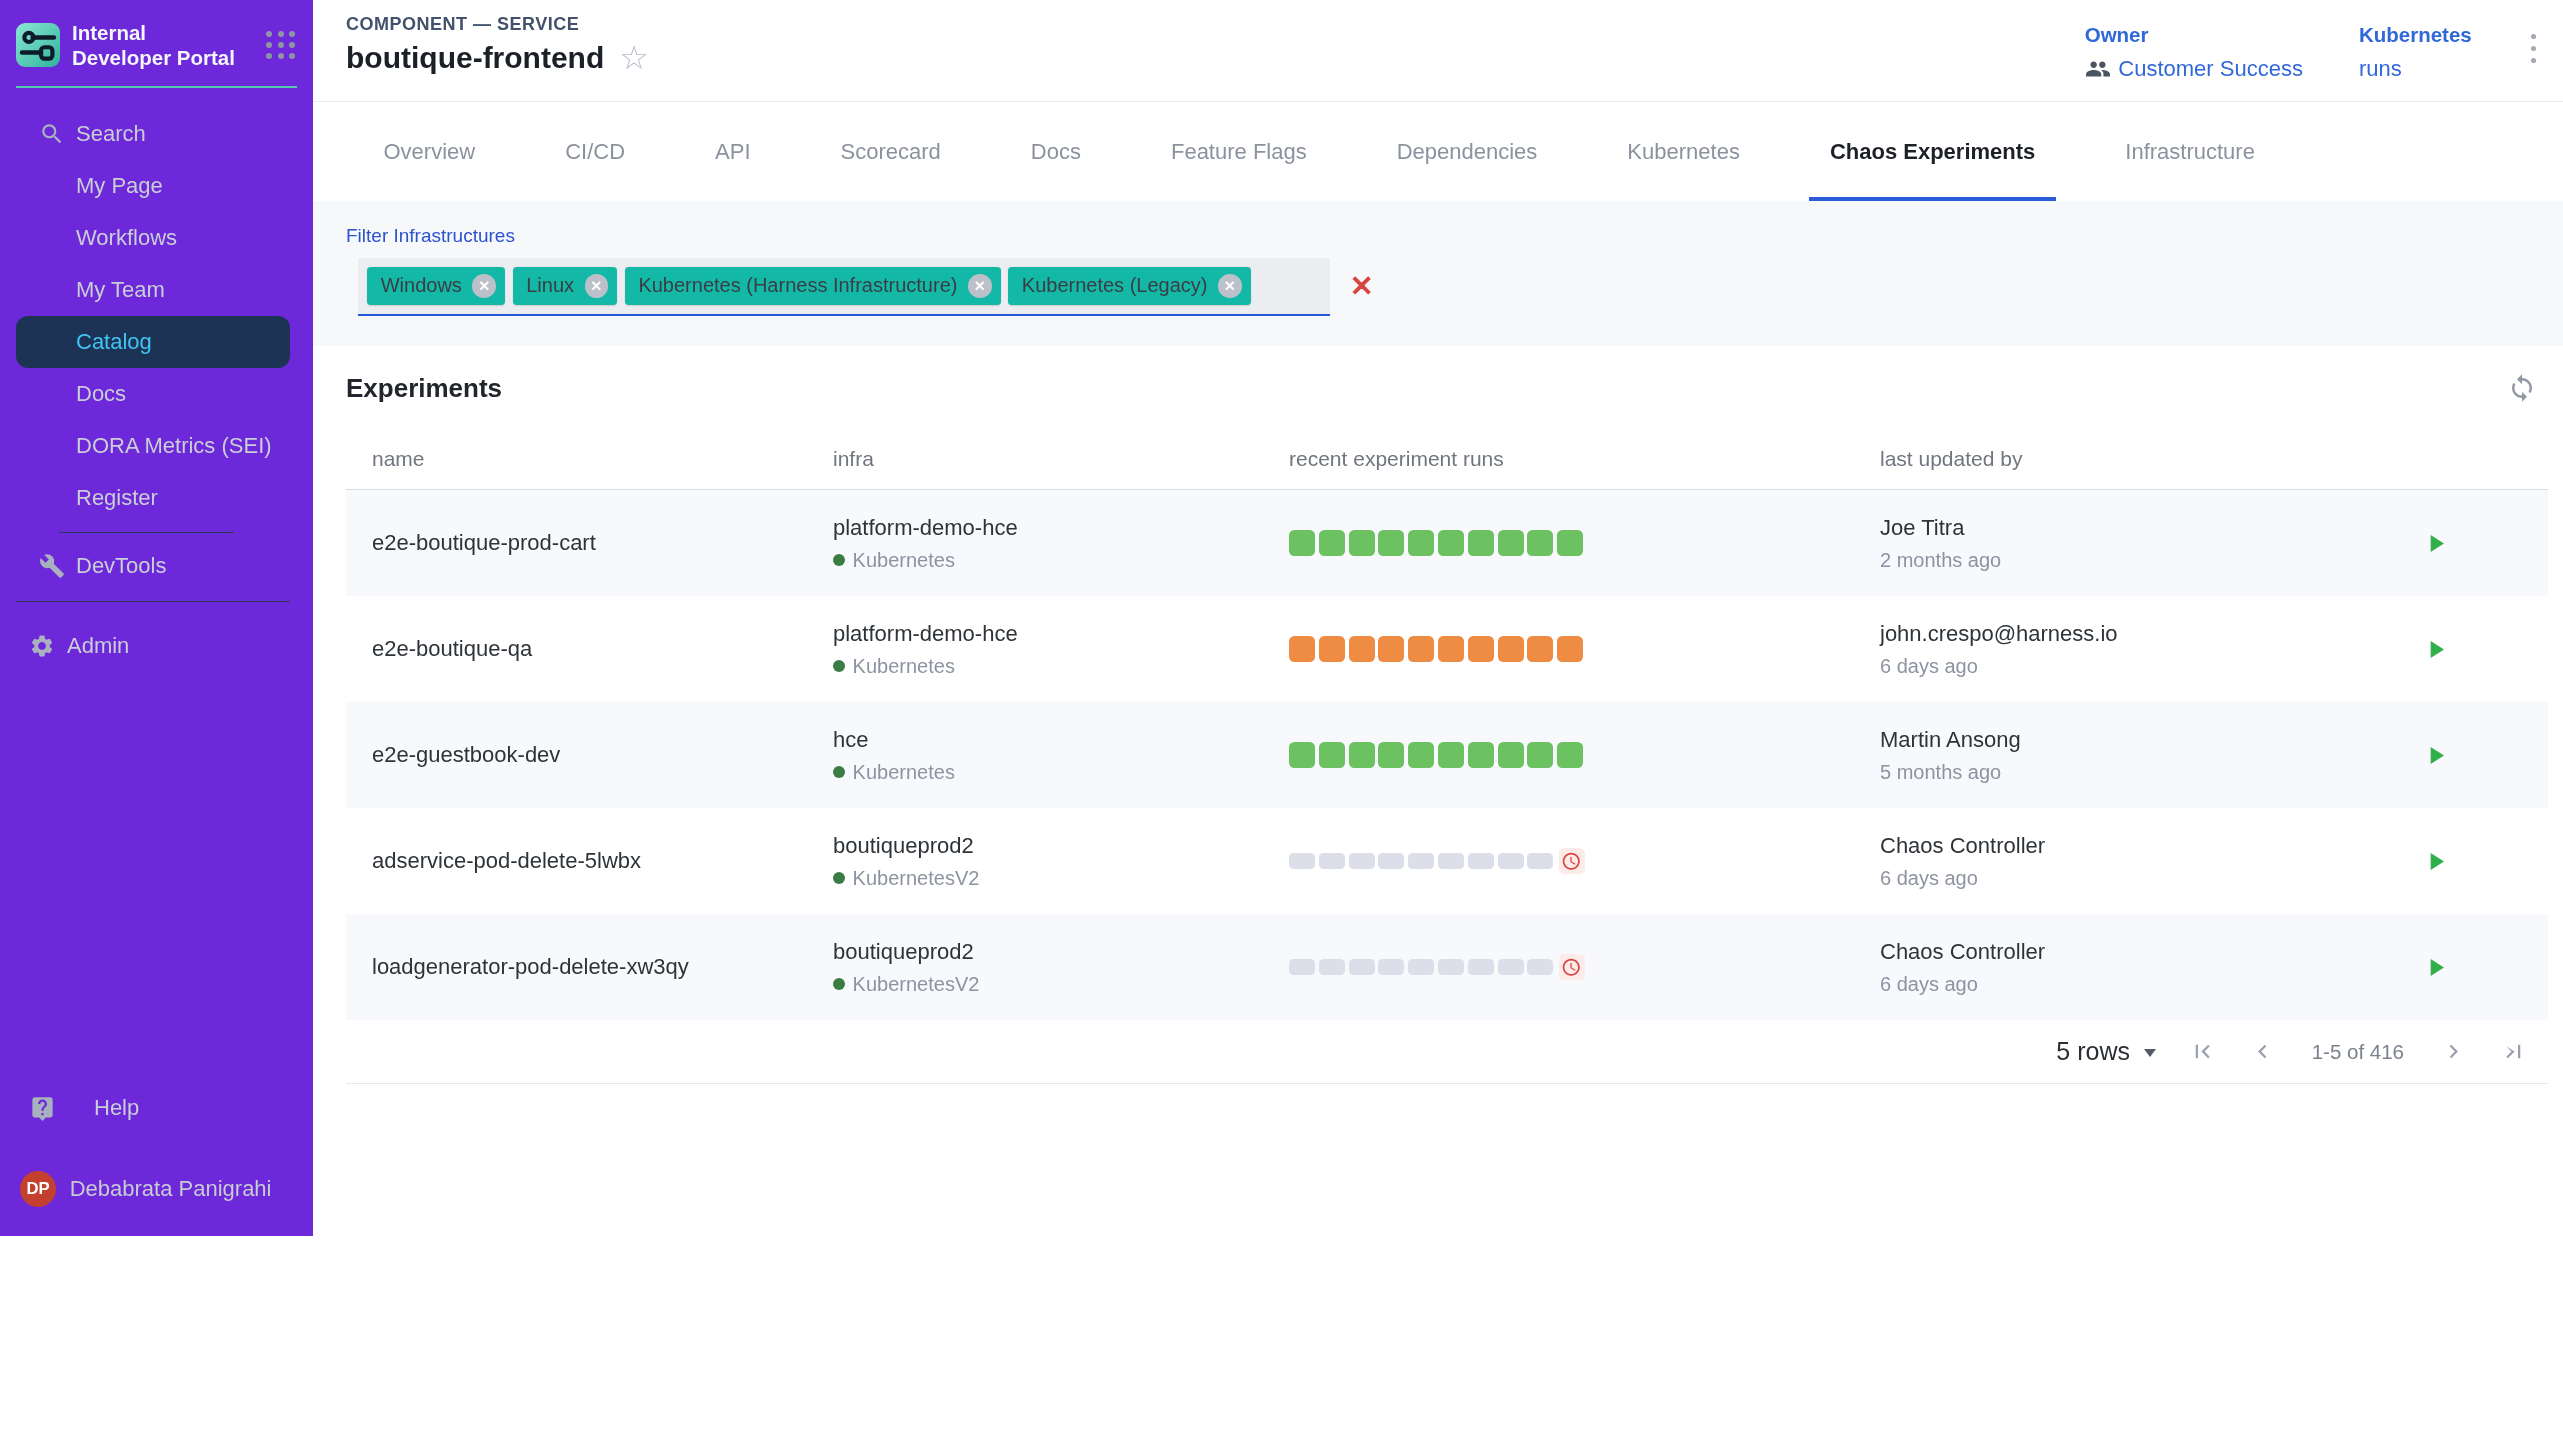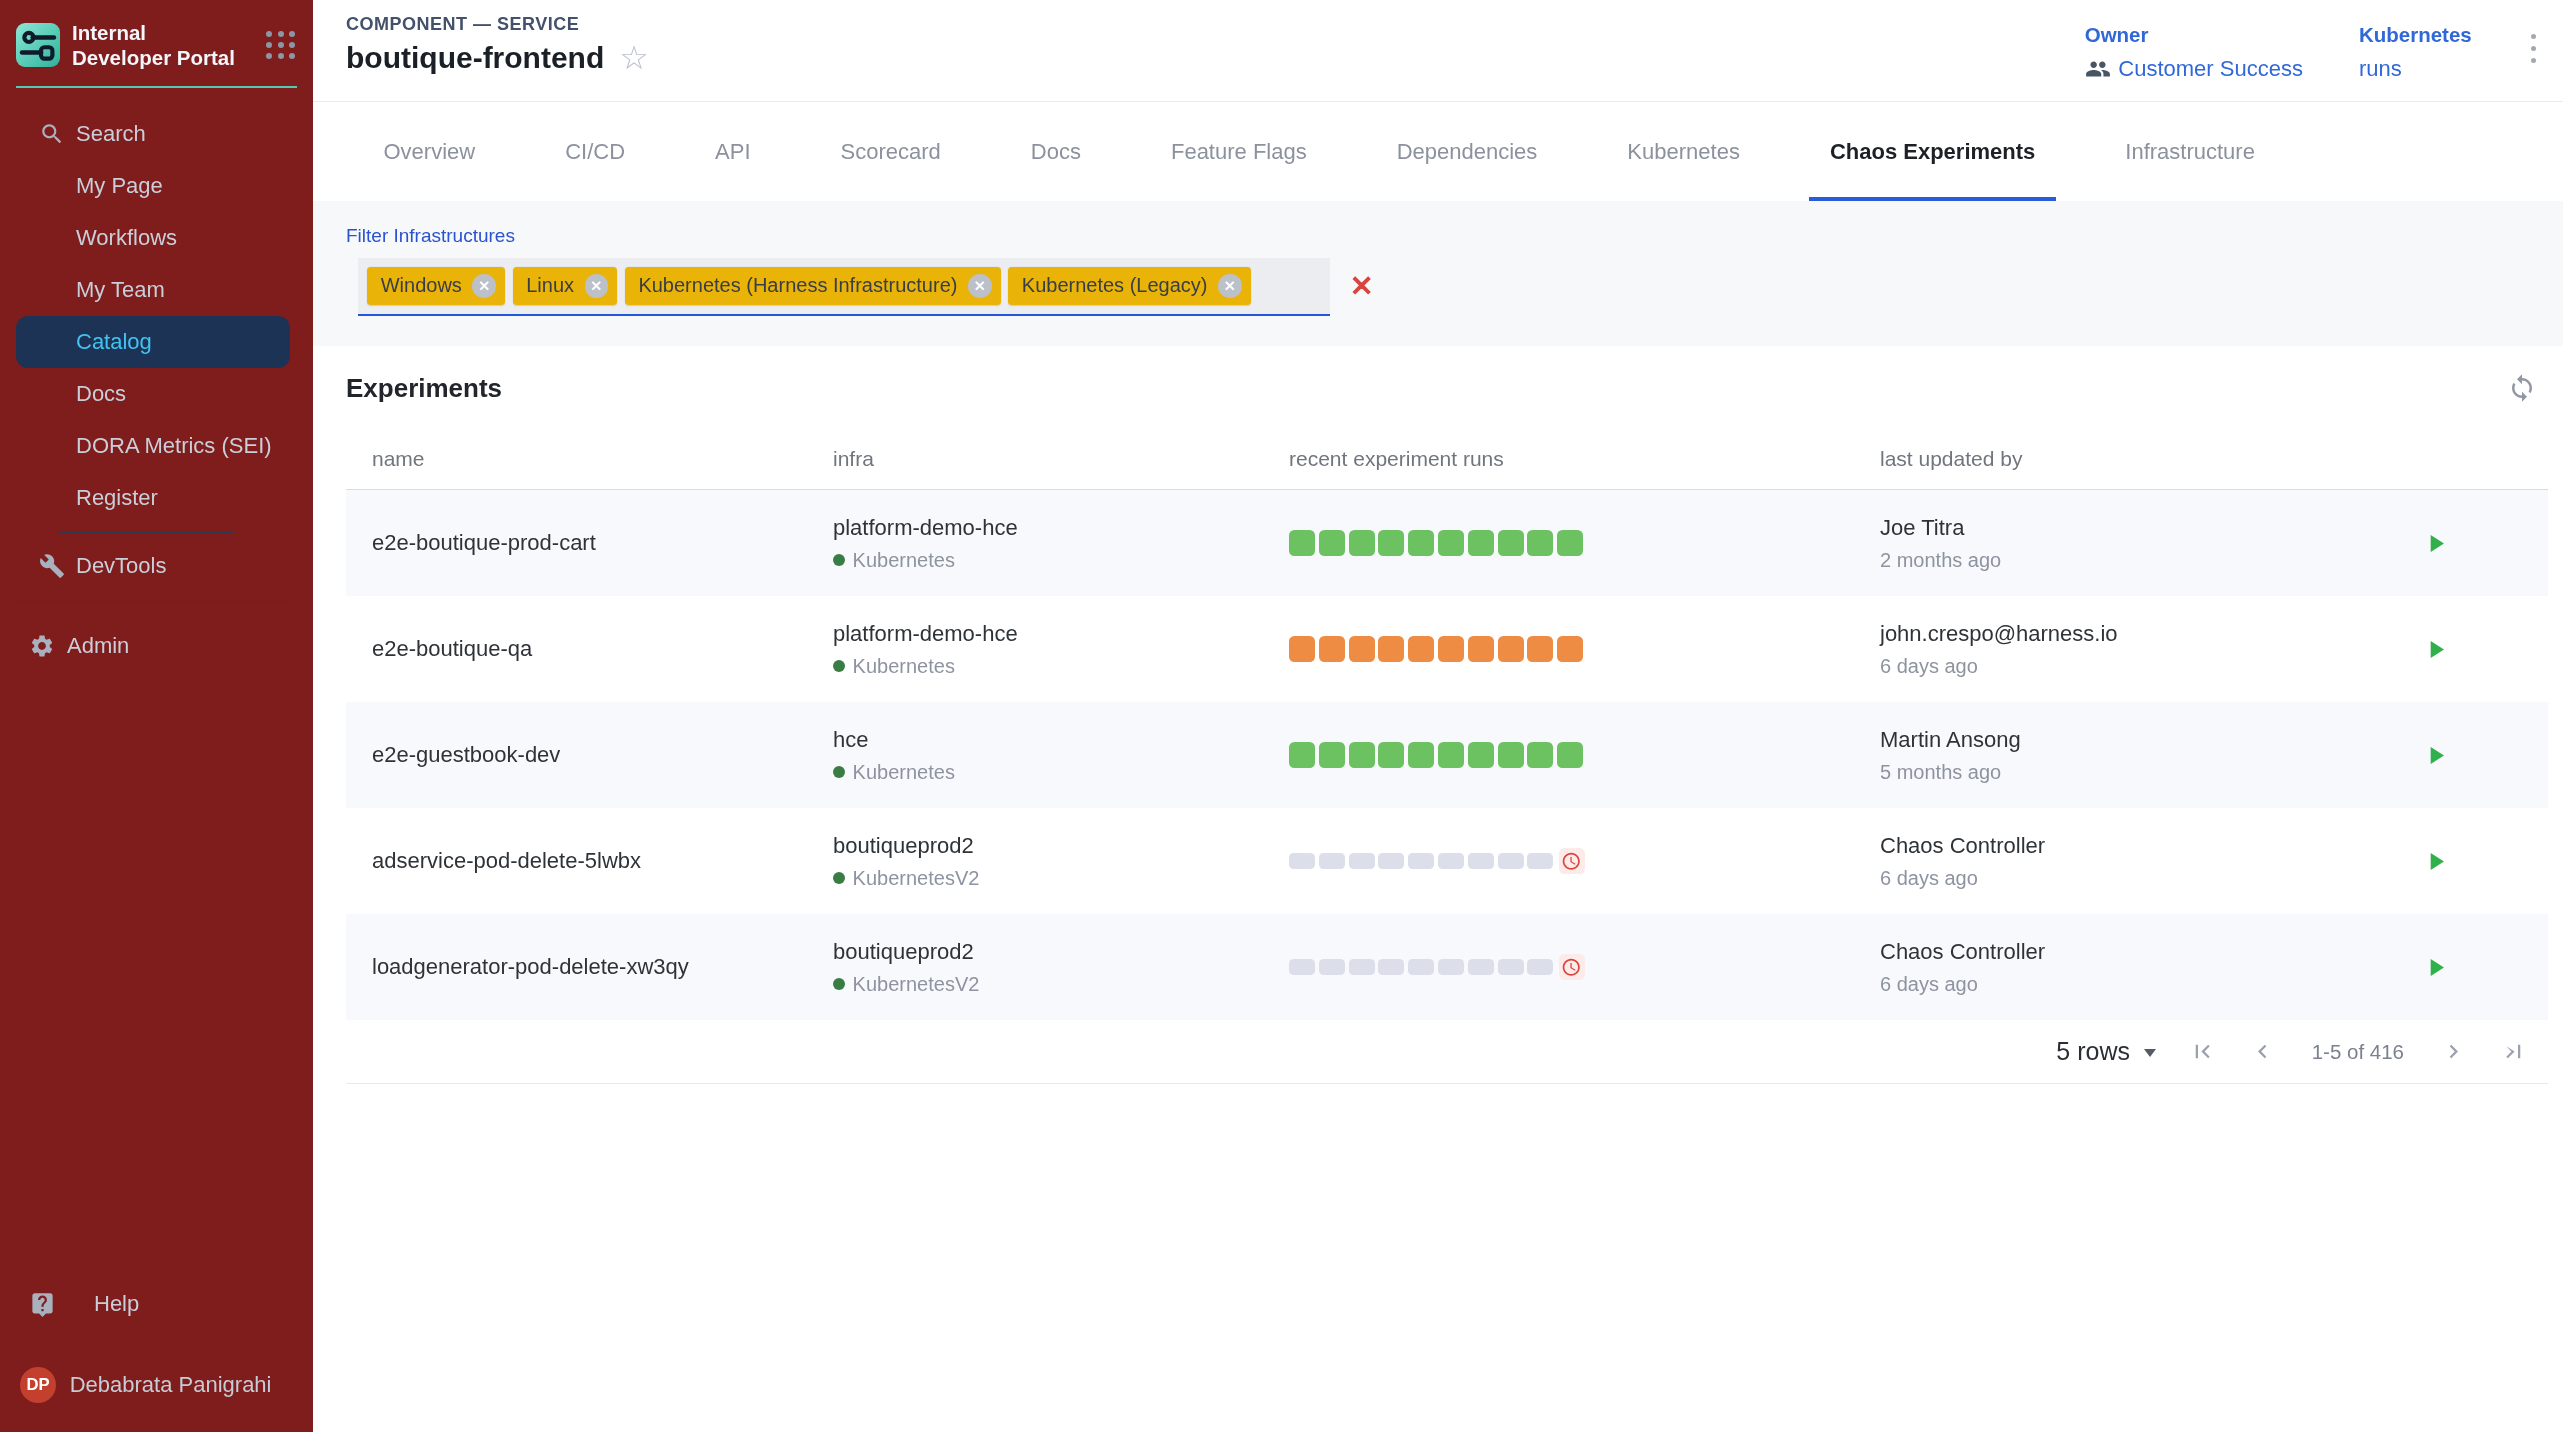--- a/index.html
+++ b/index.html
@@ -5,21 +5,21 @@
   * { box-sizing: border-box; }
   html,body { margin:0; padding:0; }
   body {
     width:2563px; height:1450px; overflow:hidden;
     font-family:"Liberation Sans", sans-serif;
     background:#ffffff; display:flex;
   }
   svg { display:block; }
 
   
-  .sidebar { width:313px; min-width:313px; height:1432px; background:#7f1d1d; position:relative; color:#c9ced8; }
+  .sidebar { width:313px; min-width:313px; height:1236px; background:#6d28d9; position:relative; color:#c9ced8; }
   .brand { display:flex; align-items:center; padding:20px 18px 0 16px; }
   .brand-logo { width:44px; height:44px; flex:none; }
   .brand-title { font-size:20.5px; font-weight:700; color:#f3f6fa; line-height:1.22; margin-left:12px; width:173px; }
   .grid-icon { margin-left:auto; display:grid; grid-template-columns:repeat(3,6px); gap:5.3px; cursor:pointer; }
   .grid-icon i { width:6px; height:6px; border-radius:50%; background:#8d96a7; }
   .brand-rule { height:2.3px; background:#54c9b1; margin:16px 16px 0 16px; }
 
   .nav { margin-top:20px; }
   .nav-item { height:52px; display:flex; align-items:center; padding-left:76px; position:relative; font-size:22px; cursor:pointer; color:#c9ced8; }
   .nav-item .icon { position:absolute; left:39px; width:26px; height:26px; color:#a9b1bf; }
@@ -55,21 +55,21 @@
 
   .tabbar { height:99px; display:flex; align-items:stretch; padding-left:50px; gap:49px; }
   .tab { font-size:22px; color:#8b919d; font-weight:500; padding:0 20.5px; display:flex; align-items:center; position:relative; cursor:pointer; white-space:nowrap; }
   .tab.active { color:#1d2127; font-weight:700; }
   .tab.active::after { content:""; position:absolute; left:0; right:0; bottom:0; height:3.8px; background:#2a5cd8; }
 
   .filter-band { background:#f7f8fa; padding:24px 0 30px 33px; }
   .filter-label { font-size:19px; color:#2b52cf; cursor:pointer; width:fit-content; }
   .filter-row { margin-top:10.6px; margin-left:12px; display:flex; align-items:center; }
   .chip-field { background:#ebedf0; border-bottom:2.3px solid #2356d8; display:flex; align-items:center; gap:7.6px; padding:9px 79px 9px 9px; }
-  .chip { background:#eab308; border-radius:3.8px; box-shadow:0 0.8px 1.5px rgba(0,0,0,.14); font-size:20px; color:#393e45; display:flex; align-items:center; gap:10.6px; padding:7.6px 9px 7.6px 13.7px; white-space:nowrap; cursor:default; }
+  .chip { background:#14b8a6; border-radius:3.8px; box-shadow:0 0.8px 1.5px rgba(0,0,0,.14); font-size:20px; color:#393e45; display:flex; align-items:center; gap:10.6px; padding:7.6px 9px 7.6px 13.7px; white-space:nowrap; cursor:default; }
   .chip-x { width:23.5px; height:23.5px; border-radius:50%; background:#bcc0c9; color:#fff; font-size:14.4px; font-weight:700; display:flex; align-items:center; justify-content:center; cursor:pointer; flex:none; }
   .clear-x { margin-left:20px; font-size:29px; color:#d8453e; font-weight:600; cursor:pointer; line-height:1; }
 
   .card { padding:0 15px 15px 33px; }
   .card-head { display:flex; justify-content:space-between; align-items:flex-start; padding:27px 10.6px 0 0; }
   .card-title { font-size:26px; font-weight:700; color:#22262c; }
   .sync-btn { color:#9298a3; cursor:pointer; }
   .sync-btn svg { width:30px; height:30px; }
 
   .tgrid { display:grid; grid-template-columns:442px 437px 572px 522px 121px auto; align-items:center; padding-left:26px;gap:19px; }

